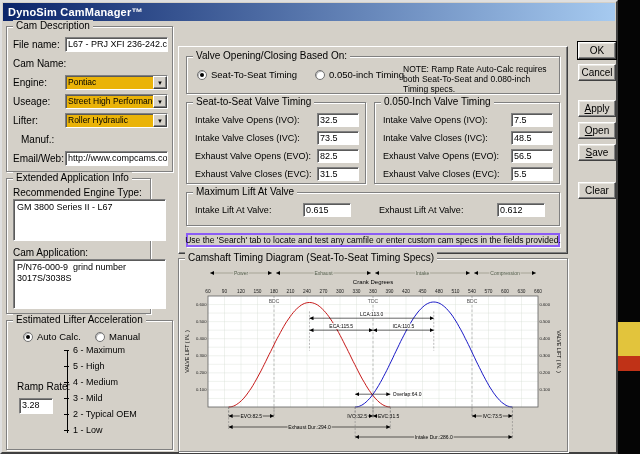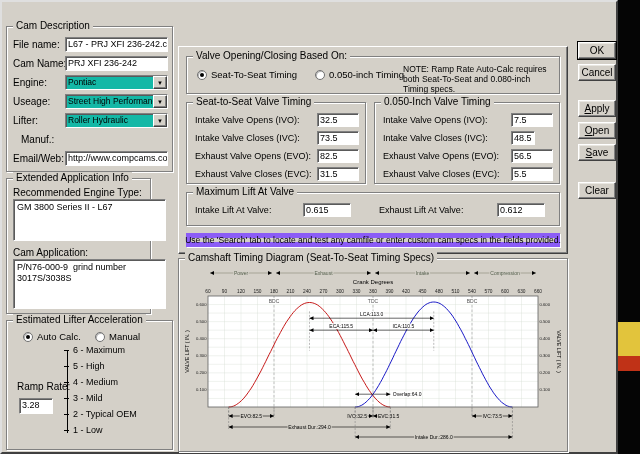--- a/index.html
+++ b/index.html
@@ -22,21 +22,21 @@
     padding:0 3px; font-size:10px; white-space:nowrap; }
 
   .flabel { position:absolute; font-size:10px; white-space:nowrap; }
   .flabel.sm { font-size:9px; }
 
   .textbox, .tarea { position:absolute; background:#fff; border:1px solid;
     border-color:#808080 #fff #fff #808080; box-shadow:inset 1px 1px 0 #5a5a5a; overflow:hidden; }
   .textbox span { display:block; font-size:9px; line-height:13px; padding-left:2px; white-space:nowrap; }
   .tarea span { display:block; font-size:9px; line-height:11px; padding:2px 3px; white-space:pre-wrap; }
 
-  .combo { position:absolute; background:#14b8a6; border:1px solid;
+  .combo { position:absolute; background:#eab308; border:1px solid;
     border-color:#808080 #fff #fff #808080; box-shadow:inset 1px 1px 0 #5a5a5a; display:flex; overflow:hidden; }
   .combo-val { flex:1; font-size:8.5px; line-height:13px; padding-left:2px; white-space:nowrap; overflow:hidden; }
   .combo-btn { width:14px; background:var(--face,#d4d0c8); border:1px solid;
     border-color:#fff #404040 #404040 #fff; box-shadow:inset -1px -1px 0 #808080;
     font-size:6px; display:flex; align-items:center; justify-content:center; }
 
   .radio { position:absolute; display:flex; align-items:center; gap:4px; font-size:9.5px; white-space:nowrap; }
   .radio .dot { position:relative; width:10px; height:10px; border-radius:50%; background:#fff;
     border:1px solid #707070; box-shadow:inset 1px 1px 0 #b5b5b5; flex:0 0 auto; }
   .radio.checked .dot::after { content:""; position:absolute; left:2px; top:2px; width:4px; height:4px;
@@ -53,51 +53,51 @@
   .tabstrip { position:absolute; left:178px; top:27px; display:flex; z-index:3; }
   .tab { position:relative; height:16px; margin-top:2px; padding:2px 8px 0; font-size:10px;
     background:var(--face,#d4d0c8); border:1px solid; border-color:#fff #404040 transparent #fff;
     border-radius:2px 2px 0 0; margin-right:1px; white-space:nowrap; }
   .tab.active { height:19px; margin-top:0; padding-top:3px; z-index:4; border-bottom:none; }
   .tabpanel { position:absolute; left:176px; top:44px; width:390px; height:208px;
     background:var(--face,#d4d0c8); border:1px solid; border-color:#fff #404040 #404040 #fff;
     box-shadow:inset -1px -1px 0 #808080; }
 
   .note-small { position:absolute; font-size:8.5px; line-height:1.2; }
-  .notebar { position:absolute; border:5px solid #8b5cf6; box-shadow:1px 1px 0 #fff;
+  .notebar { position:absolute; border:2px solid #8b5cf6; box-shadow:1px 1px 0 #fff;
     background:var(--face,#d4d0c8); font-size:8.5px; display:flex; align-items:center; justify-content:center; white-space:nowrap; }
 
   .scale-line { position:absolute; width:1px; background:#000; }
   .scale-item { position:absolute; display:flex; align-items:center; font-size:9px; white-space:nowrap; }
   .scale-item::before { content:""; width:5px; height:1px; background:#000; margin-right:4px; }
 
   svg text { font-family:"Liberation Sans", sans-serif; }
 
   .desktop { position:absolute; left:618px; top:0; width:22px; height:454px; background:#050505; }
   .frag { position:absolute; left:0; width:22px; }
   .frag-yellow { top:322px; height:34px; background:#e2c43c; }
   .frag-red { top:356px; height:15px; background:#c03217; }
 </style>
 </head>
 <body>
 
 <div class="screen">
   <div class="window">
 
+    <div class="titlebar">
+      <span class="title">DynoSim CamManager™</span>
+    </div>
 
     <div class="group" style="left:4px; top:24px; width:167px; height:146px;">
       <span class="gtitle">Cam Description</span>
       <span class="flabel" style="left:6px; top:12px;">File name:</span>
       <div class="textbox" style="left:58px; top:10px; width:103px; height:15px;">
           <span>L67 - PRJ XFI 236-242.cam</span>
         </div>
       <span class="flabel" style="left:6px; top:31px;">Cam Name:</span>
-      <div class="textbox" style="left:58px; top:29px; width:103px; height:15px;">
-          <span>PRJ XFI 236-242</span>
-        </div>
       <span class="flabel" style="left:6px; top:50px;">Engine:</span>
       <div class="combo" style="left:58px; top:48px; width:103px; height:15px;">
         <span class="combo-val">Pontiac</span>
         <span class="combo-btn">▼</span>
       </div>
       <span class="flabel" style="left:6px; top:69px;">Useage:</span>
       <div class="combo" style="left:58px; top:67px; width:103px; height:15px;">
         <span class="combo-val">Street High Performance</span>
         <span class="combo-btn">▼</span>
       </div>
@@ -195,21 +195,21 @@
         </div>
     </div>
 
     <div class="group" style="left:372px; top:100px; width:186px; height:82px; z-index:2;">
       <span class="gtitle">0.050-Inch Valve Timing</span>
       <span class="flabel sm" style="left:8px; top:12px;">Intake Valve Opens (IVO):</span>
       <div class="textbox" style="left:136px; top:10px; width:42px; height:14px;">
           <span>7.5</span>
         </div>
       <span class="flabel sm" style="left:8px; top:30px;">Intake Valve Closes (IVC):</span>
-      <div class="textbox" style="left:136px; top:28px; width:24px; height:14px;">
+      <div class="textbox" style="left:136px; top:28px; width:42px; height:14px;">
           <span>48.5</span>
         </div>
       <span class="flabel sm" style="left:8px; top:48px;">Exhaust Valve Opens (EVO):</span>
       <div class="textbox" style="left:136px; top:46px; width:42px; height:14px;">
           <span>56.5</span>
         </div>
       <span class="flabel sm" style="left:8px; top:66px;">Exhaust Valve Closes (EVC):</span>
       <div class="textbox" style="left:136px; top:64px; width:42px; height:14px;">
           <span>5.5</span>
         </div>

